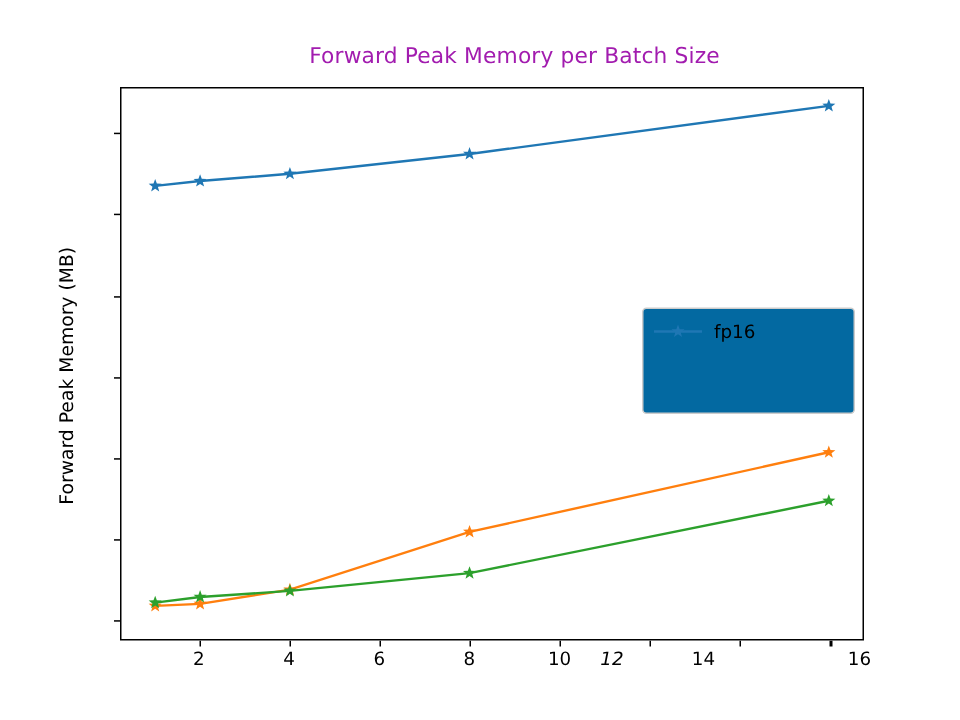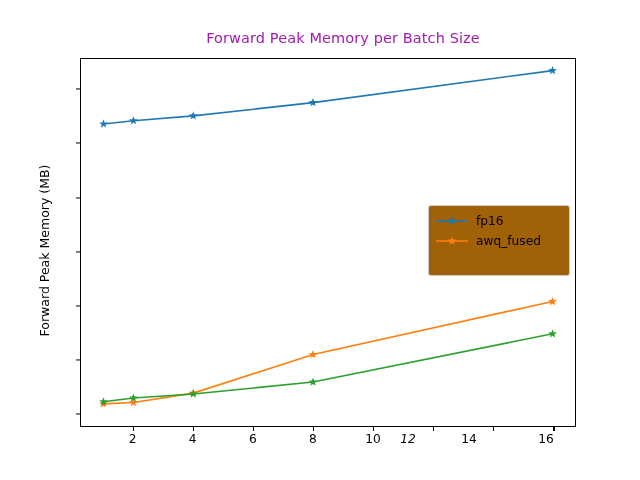--- a/index.html
+++ b/index.html
@@ -90,21 +90,21 @@
     font-size: 12.5px;
     transform: rotate(-90deg);
     transform-origin: center center;
   }
   #legend-box {
     position: absolute;
     left: 428px;
     top: 205px;
     width: 142px;
     height: 71px;
-    background: #a16207;
+    background: #0369a1;
     border: 1px solid #cccccc;
     border-radius: 3px;
     box-sizing: border-box;
     padding: 5px 8px 5px 6px;
   }
   .legend-row {
     display: flex;
     align-items: center;
     height: 20px;
   }
@@ -152,21 +152,21 @@
       <div class="xtick-label" style="left: 252.848px;">6</div>
       <div class="xtick-mark" style="left: 252.848px;"></div>
       <div class="xtick-label" style="left: 312.97px;">8</div>
       <div class="xtick-mark" style="left: 312.97px;"></div>
       <div class="xtick-label" style="left: 373.091px;">10</div>
       <div class="xtick-mark" style="left: 373.091px;"></div>
       <div class="xtick-label" style="left: 408px; font-style: italic;">12</div>
       <div class="xtick-mark" style="left: 433.212px;"></div>
       <div class="xtick-label" style="left: 469px;">14</div>
       <div class="xtick-mark" style="left: 493.333px;"></div>
-      <div class="xtick-label" style="left: 546px;">16</div>
+      <div class="xtick-label" style="left: 573px;">16</div>
       <div class="xtick-mark" style="left: 553.455px;"></div>
     </div>
 
   <div id="plot-area">
     <svg id="plot-svg" viewBox="0 0 496 369" preserveAspectRatio="none">
         <polyline points="22.55,65.29 52.61,62.04 112.73,57.17 232.97,43.89 473.45,11.65" fill="none" stroke="#1f77b4" stroke-width="1.6"></polyline>
         <path d="M22.55,60.69L23.66,63.76L26.92,63.87L24.35,65.88L25.25,69.01L22.55,67.19L19.84,69.01L20.74,65.88L18.17,63.87L21.43,63.76Z" fill="#1f77b4"></path>
         <path d="M52.61,57.44L53.72,60.50L56.98,60.62L54.41,62.63L55.31,65.76L52.61,63.94L49.90,65.76L50.80,62.63L48.23,60.62L51.49,60.50Z" fill="#1f77b4"></path>
         <path d="M112.73,52.57L113.84,55.63L117.10,55.74L114.53,57.75L115.43,60.89L112.73,59.07L110.02,60.89L110.92,57.75L108.35,55.74L111.61,55.63Z" fill="#1f77b4"></path>
         <path d="M232.97,39.29L234.09,42.35L237.34,42.47L234.78,44.48L235.67,47.61L232.97,45.79L230.27,47.61L231.16,44.48L228.59,42.47L231.85,42.35Z" fill="#1f77b4"></path>
@@ -189,24 +189,15 @@
   <div id="legend-box">
       <div class="legend-row">
         <div class="legend-sample">
           <svg width="34" height="14">
             <line x1="1" y1="7" x2="33" y2="7" stroke="#1f77b4" stroke-width="1.6"></line>
             <path d="M17.00,2.40L18.12,5.46L21.37,5.58L18.81,7.59L19.70,10.72L17.00,8.90L14.30,10.72L15.19,7.59L12.63,5.58L15.88,5.46Z" fill="#1f77b4"></path>
           </svg>
         </div>
         <span class="legend-text">fp16</span>
       </div>
-      <div class="legend-row">
-        <div class="legend-sample">
-          <svg width="34" height="14">
-            <line x1="1" y1="7" x2="33" y2="7" stroke="#ff7f0e" stroke-width="1.6"></line>
-            <path d="M17.00,2.40L18.12,5.46L21.37,5.58L18.81,7.59L19.70,10.72L17.00,8.90L14.30,10.72L15.19,7.59L12.63,5.58L15.88,5.46Z" fill="#ff7f0e"></path>
-          </svg>
-        </div>
-        <span class="legend-text">awq_fused</span>
-      </div>
     </div>
 
 </div>
 
 </body></html>

